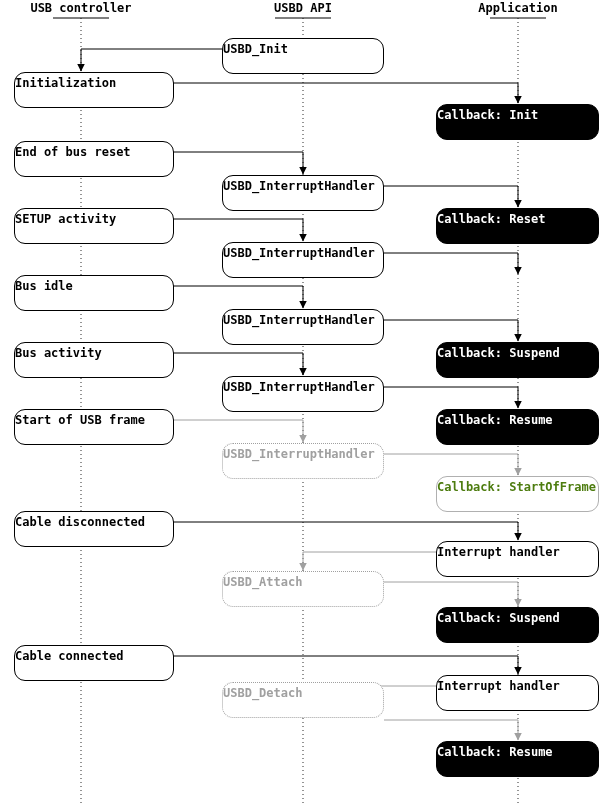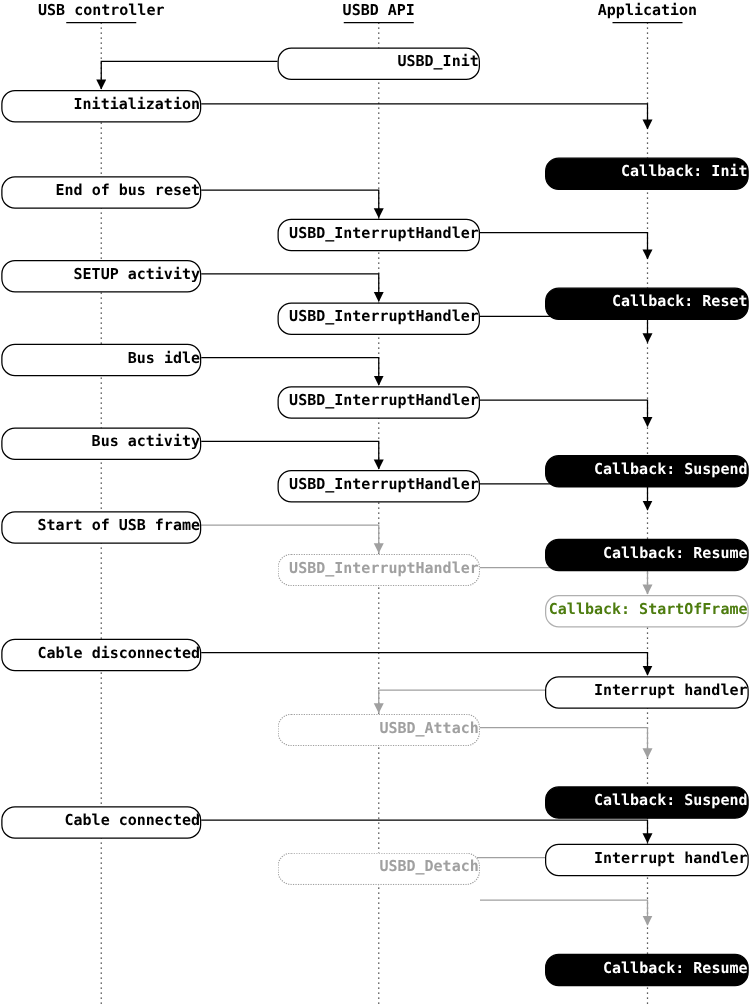--- a/index.html
+++ b/index.html
@@ -18,35 +18,35 @@
     position: absolute;
     top: 1px;
     width: 200px;
     text-align: center;
     font-size: 12px;
     color: #000000;
     white-space: nowrap;
   }
   .node {
     position: absolute;
-    height: 26px;
+    height: 36px;
     line-height: 20px;
     font-size: 12px;
-    text-align: right;
+    text-align: left;
     background: #ffffff;
     border: 1px solid #000000;
     border-radius: 11px;
     color: #000000;
     white-space: nowrap;
     overflow: hidden;
   }
-  .n-left  { left: 1px;   width: 160px; }
+  .n-left  { left: 14px;   width: 160px; }
   .n-mid   { left: 222px; width: 162px; }
   .n-right { left: 436px; width: 163px; }
-  .filled     { background: #000000; color: #ffffff; border-color: #000000; margin-top: 22px; }
+  .filled     { background: #000000; color: #ffffff; border-color: #000000; }
   .opt-dotted { border: 1px dotted #a0a0a0; color: #a0a0a0; }
   .opt-solid  { border: 1px solid  #b0b0b0; color: #4d7c0f; }
 </style>
 </head>
 <body>
 
 <div id="canvas">
 
   <svg id="wires" width="600" height="804">
     <defs>

